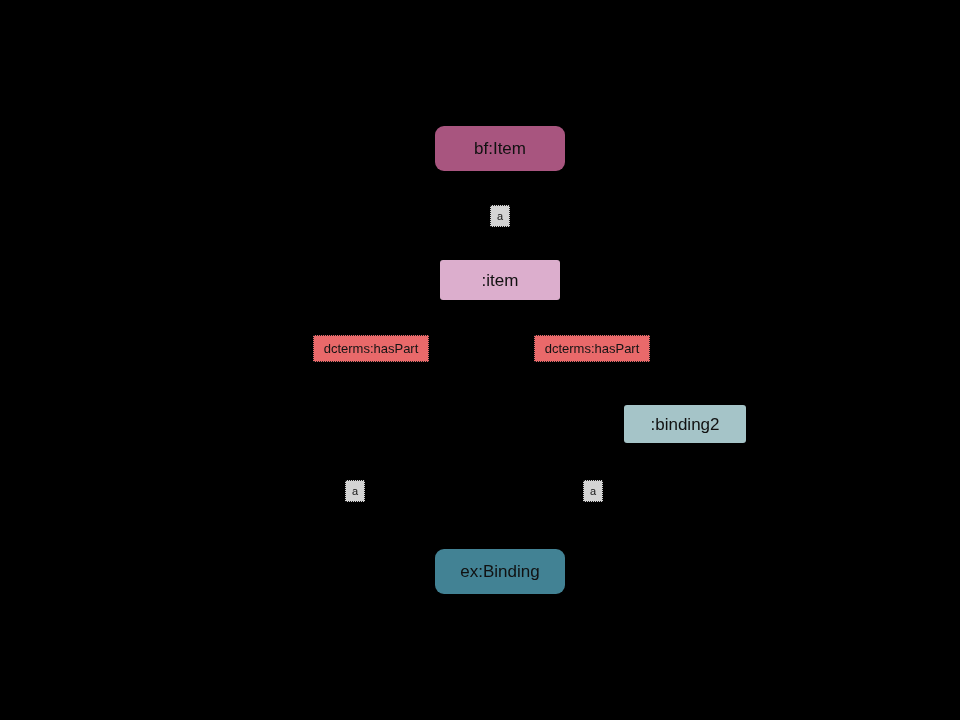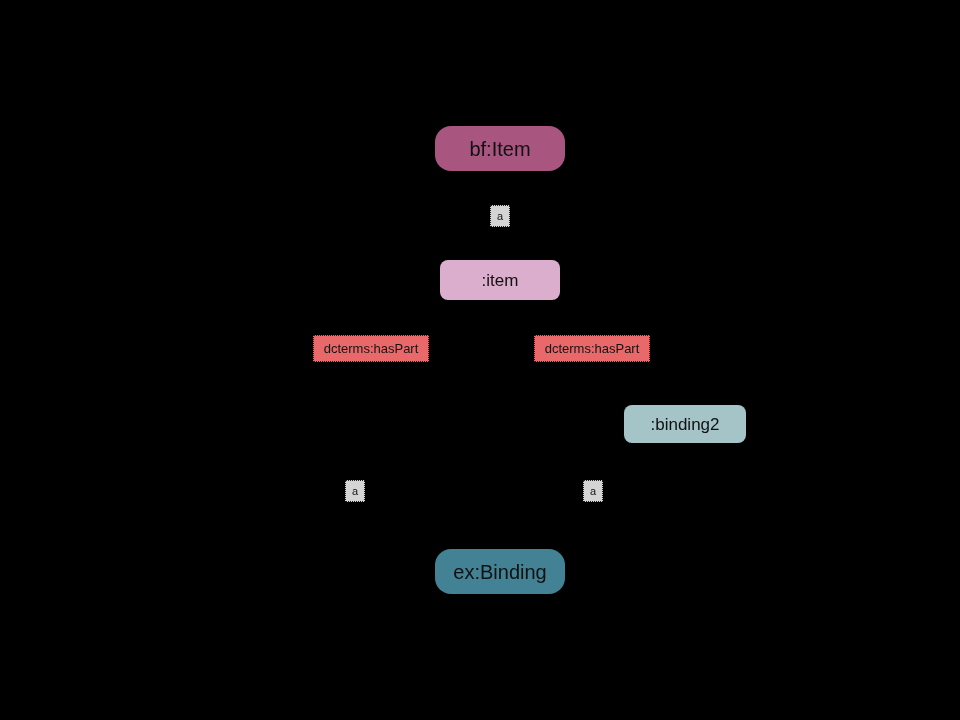--- a/index.html
+++ b/index.html
@@ -36,26 +36,26 @@
     display: flex;
     align-items: center;
     justify-content: center;
     color: #111111;
     text-align: center;
     line-height: 1;
     white-space: nowrap;
   }
   
   .node.klass {
-    border-radius: 16px;
-    font-size: 20px;
+    border-radius: 9px;
+    font-size: 17px;
   }
   
   .node.instance {
-    border-radius: 8px;
+    border-radius: 3px;
     font-size: 17px;
   }
   
   .edge-label {
     position: absolute;
     box-sizing: border-box;
     display: flex;
     align-items: center;
     justify-content: center;
     border: 1px dotted #1a1a1a;

